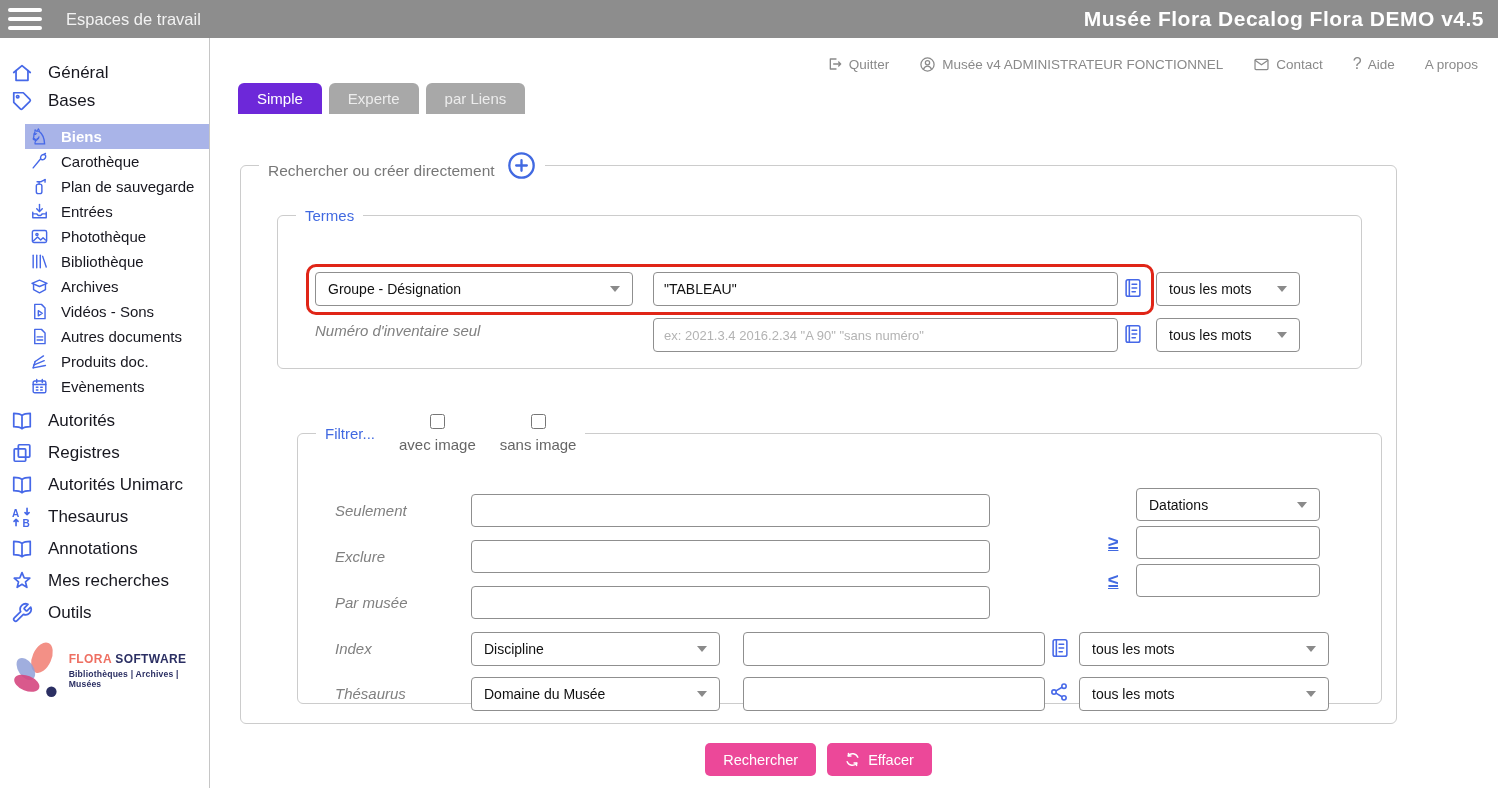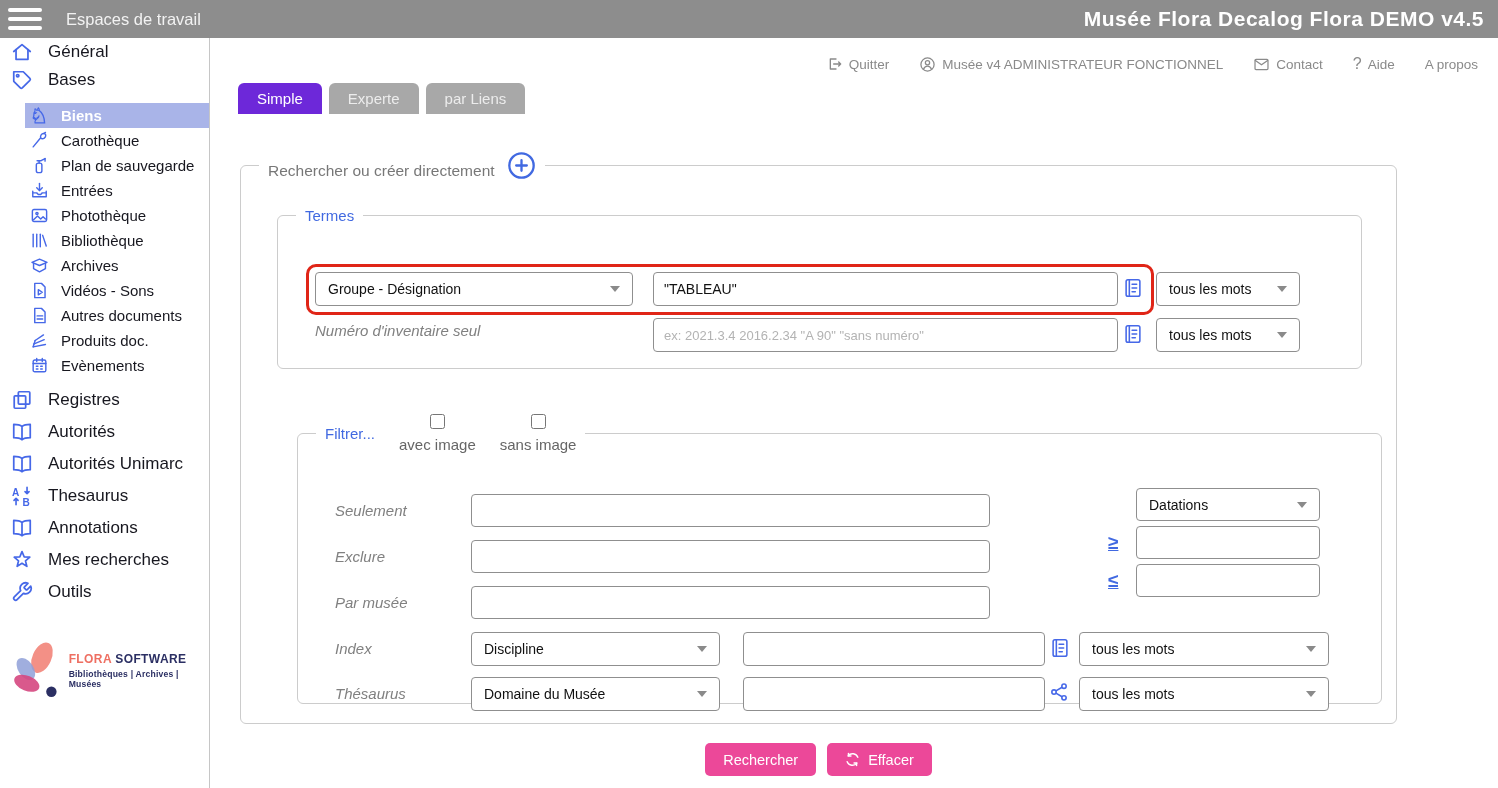--- a/index.html
+++ b/index.html
@@ -8,21 +8,21 @@
 
   
   .topbar { position:absolute; top:0; left:0; width:1498px; height:38px; background:#8d8d8d; display:flex; align-items:center; }
   .hamburger { width:34px; height:22px; margin-left:8px; display:flex; flex-direction:column; justify-content:space-between; cursor:pointer; }
   .hamburger span { display:block; height:4px; background:#fff; border-radius:2px; }
   .ws-label { color:#f2f2f2; font-size:16.5px; margin-left:24px; }
   .app-title { margin-left:auto; margin-right:14px; color:#fff; font-size:21px; font-weight:bold; letter-spacing:.5px; }
 
   
   .sidebar { position:absolute; top:38px; left:0; width:210px; height:750px; background:#fff; border-right:1px solid #c6c6c6; }
-  .sb-list { }
+  .sb-list { padding-top:21px; }
   .sb-item { display:flex; align-items:center; cursor:pointer; color:#17171f; }
   .lv0 { height:28px; font-size:17px; padding-left:9px; }
   .lv0 .ic { width:26px; height:26px; display:flex; align-items:center; justify-content:center; color:#4668e8; margin-right:13px; flex:0 0 26px; }
   .lv1 { height:25px; font-size:15px; margin-left:25px; padding-left:3px; }
   .lv1 .ic { width:22px; height:22px; display:flex; align-items:center; justify-content:center; color:#4668e8; margin-right:11px; flex:0 0 22px; }
   .grp-gap { height:6px; }
   .sb-item.selected { background:#a9b4e8; color:#fff; font-weight:bold; }
   .ic svg { display:block; }
   .glyph { font-size:21px; line-height:1; color:#4668e8; }
   .logo { position:absolute; left:6px; top:600px; width:200px; display:flex; align-items:center; }
@@ -207,33 +207,33 @@
             <path d="M8.5 3v4M15.5 3v4"></path>
             <path d="M8 13h2M13.5 13h2M8 16.5h2M13.5 16.5h2"></path>
           </svg>
         </span>
       <span>Evènements</span>
     </div>
     <div class="grp-gap"></div>
     <div class="sb-item lv0" style="height:32px">
       <span class="ic">
           <svg width="22" height="22" viewBox="0 0 24 24" fill="none" stroke="currentColor" stroke-width="1.9" stroke-linecap="round" stroke-linejoin="round">
+            <path d="M12 6c-2-1.6-4.5-2.2-9-2.2v14.4c4.5 0 7 .6 9 2.2 2-1.6 4.5-2.2 9-2.2V3.8c-4.5 0-7 .6-9 2.2v14"></path>
+          </svg>
+        </span>
+      <span>Autorités</span>
+    </div>
+    <div class="sb-item lv0" style="height:32px">
+      <span class="ic">
+          <svg width="22" height="22" viewBox="0 0 24 24" fill="none" stroke="currentColor" stroke-width="1.9" stroke-linecap="round" stroke-linejoin="round">
             <rect x="8" y="3" width="12.5" height="13.5" rx="1"></rect>
             <rect x="3.5" y="7.5" width="12.5" height="13.5" rx="1"></rect>
           </svg>
         </span>
       <span>Registres</span>
-    </div>
-    <div class="sb-item lv0" style="height:32px">
-      <span class="ic">
-          <svg width="22" height="22" viewBox="0 0 24 24" fill="none" stroke="currentColor" stroke-width="1.9" stroke-linecap="round" stroke-linejoin="round">
-            <path d="M12 6c-2-1.6-4.5-2.2-9-2.2v14.4c4.5 0 7 .6 9 2.2 2-1.6 4.5-2.2 9-2.2V3.8c-4.5 0-7 .6-9 2.2v14"></path>
-          </svg>
-        </span>
-      <span>Autorités</span>
     </div>
     <div class="sb-item lv0" style="height:32px">
       <span class="ic">
           <svg width="22" height="22" viewBox="0 0 24 24" fill="none" stroke="currentColor" stroke-width="1.9" stroke-linecap="round" stroke-linejoin="round">
             <path d="M12 6c-2-1.6-4.5-2.2-9-2.2v14.4c4.5 0 7 .6 9 2.2 2-1.6 4.5-2.2 9-2.2V3.8c-4.5 0-7 .6-9 2.2v14"></path>
           </svg>
         </span>
       <span>Autorités Unimarc</span>
     </div>
     <div class="sb-item lv0" style="height:32px">

